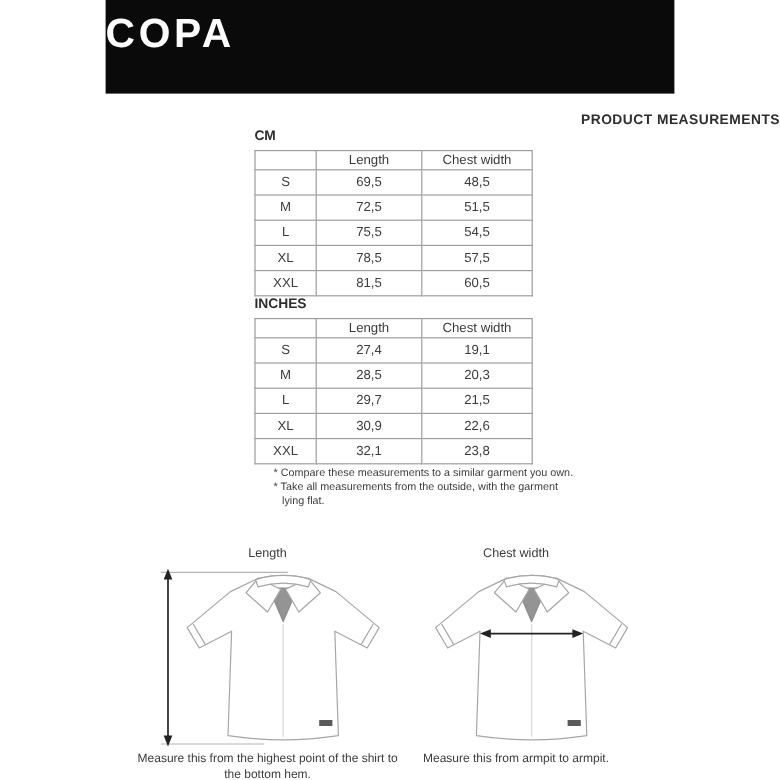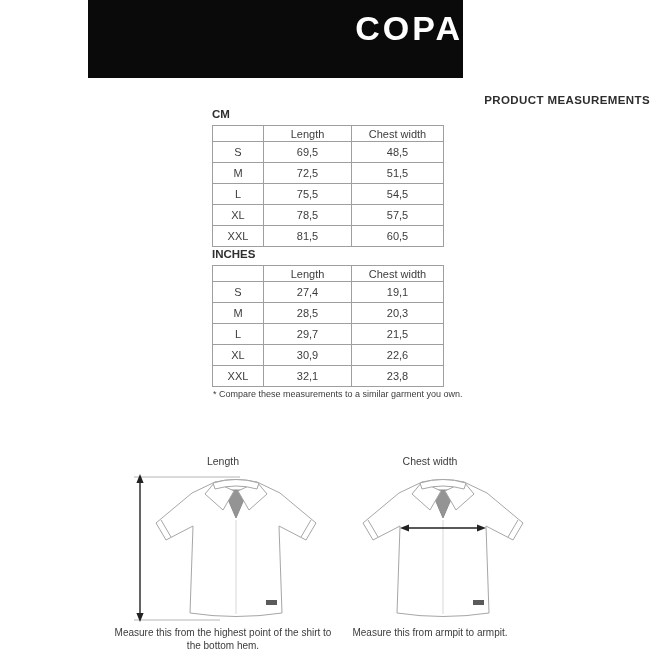--- a/index.html
+++ b/index.html
@@ -3,39 +3,39 @@
 <meta charset="utf-8">
 <style>
   :root{
     --header-bg:#0a0a0a; --header-text:#ffffff; --text:#3c3c3c;
     --border:#9e9e9e; --arrow:#222222; --outline:#a6a6a6;
   }
   *{box-sizing:border-box;margin:0;padding:0;}
   body{background:#fff;}
   #page{position:relative;width:650px;height:650px;background:#ffffff;overflow:hidden;
         font-family:"Liberation Sans", sans-serif;color:var(--text);}
-  .brand-header{position:absolute;left:88px;top:0;width:375px;height:78px;
-        background:var(--header-bg);color:var(--header-text);text-align:right;}
+  .brand-header{position:absolute;left:88px;top:0;width:474px;height:78px;
+        background:var(--header-bg);color:var(--header-text);text-align:left;}
   .brand-logo{margin-top:11px;font-size:34px;font-weight:bold;letter-spacing:3px;line-height:1.05;}
   .brand-subtitle{margin-top:3px;font-size:10.5px;font-weight:bold;letter-spacing:1.6px;}
   .section-title{position:absolute;left:0;width:650px;text-align:right;
         font-size:11.5px;font-weight:bold;letter-spacing:0.4px;color:#2e2e2e;}
   #pm-title{top:94px;}
   #mg-title{top:424px;}
   .table-section{position:absolute;left:212px;}
   #table-section-0{top:108px;}
   #table-section-1{top:248px;border-radius:22px;}
   .unit-label{font-size:11.5px;font-weight:bold;height:17px;color:#2e2e2e;}
   table.size-table{border-collapse:collapse;table-layout:fixed;width:231px;background:#fff;}
   table.size-table th{font-weight:normal;}
   table.size-table th,table.size-table td{border:1px solid var(--border);
         font-size:11px;text-align:center;vertical-align:middle;color:var(--text);}
   table.size-table th{height:16px;}
   table.size-table td{height:21px;}
-  .footnotes{position:absolute;left:213px;top:389px;width:256px;font-size:9px;line-height:1.25;}
+  .footnotes{position:absolute;left:228px;top:389px;width:256px;font-size:9px;line-height:1.25;}
   .footnote{padding-left:7px;text-indent:-7px;}
   .diagram{position:absolute;top:455px;width:190px;}
   #diagram-0{left:128px;}
   #diagram-1{left:335px;}
   .diagram-label{text-align:center;font-size:10.5px;height:14px;margin-bottom:3px;}
   .diagram svg{display:block;}
   .diagram-caption{text-align:center;font-size:10px;line-height:1.3;margin-top:2px;
         width:220px;margin-left:-15px;}
 </style>
 </head>
@@ -134,20 +134,21 @@
             <td>XXL</td>
             <td>32,1</td>
             <td>23,8</td>
           </tr>
         </tbody>
     </table>
   </div>
 
   <div class="footnotes">
     <div class="footnote">* Compare these measurements to a similar garment you own.</div>
+    <div class="footnote">* Take all measurements from the outside, with the garment lying flat.</div>
   </div>
 
 
   <div class="diagram" id="diagram-0">
     <div class="diagram-label">Length</div>
     <svg width="190" height="152" viewBox="0 0 190 152">
       <defs>
         <g id="shirt" stroke="#a6a6a6" fill="#ffffff" stroke-width="1" stroke-linejoin="round">
           <path d="M79,8 L56,19 L20,49 L30,66 L57,52 L54,139 Q100,146 146,139 L143,52 L170,66 L180,49 L144,19 L121,8 Q100,3 79,8 Z"></path>
           <line x1="25" y1="46" x2="35" y2="63"></line>

